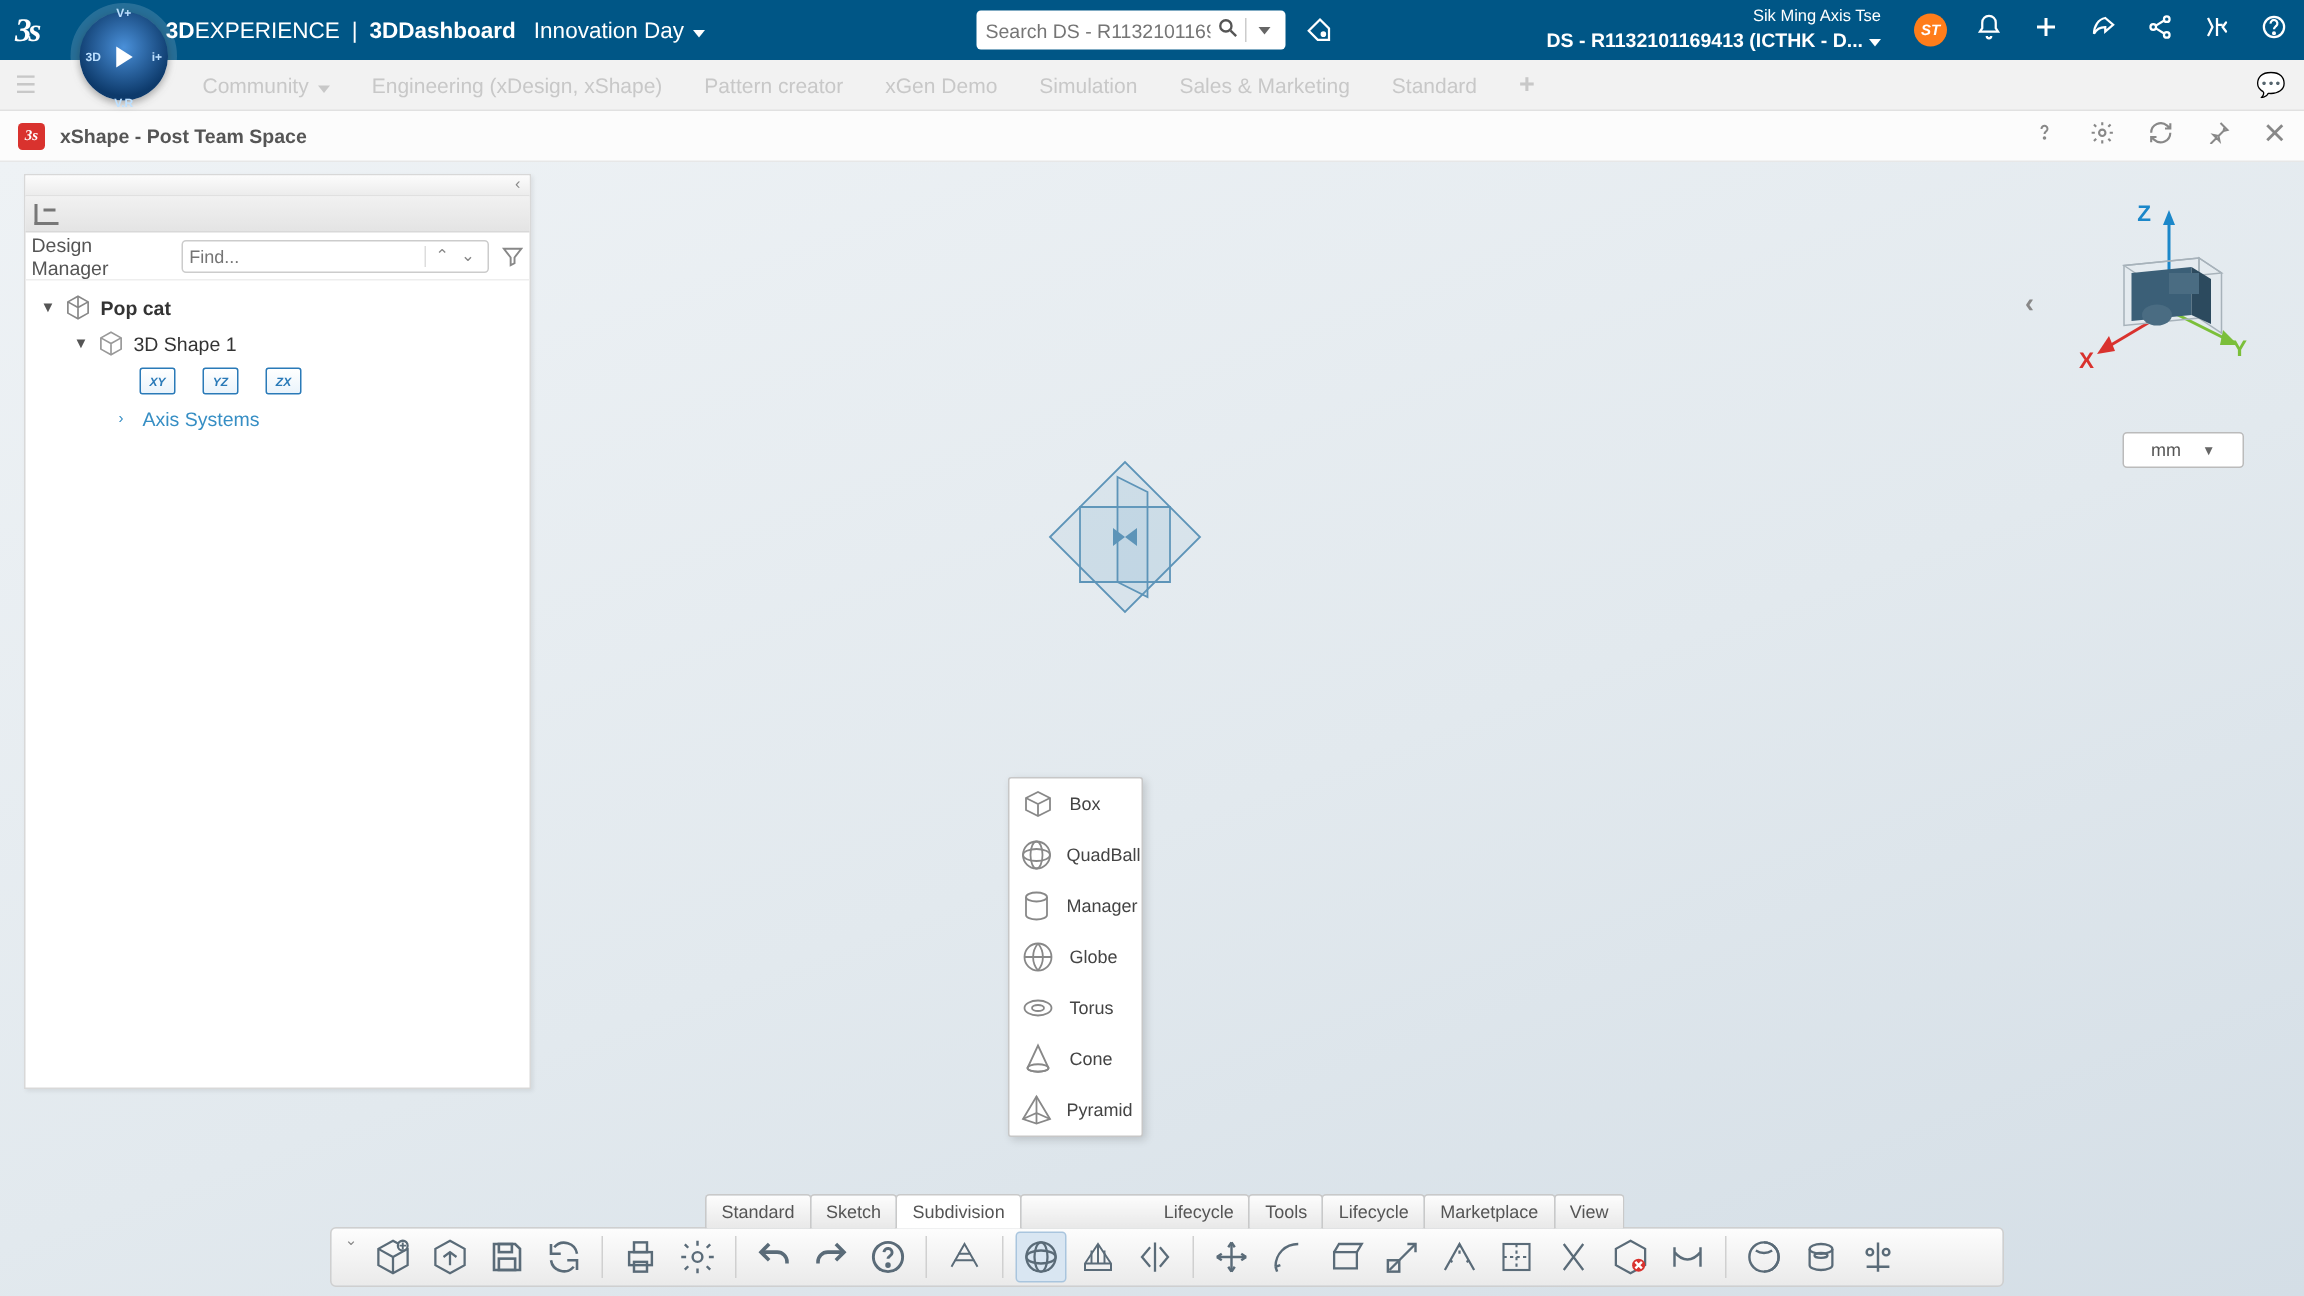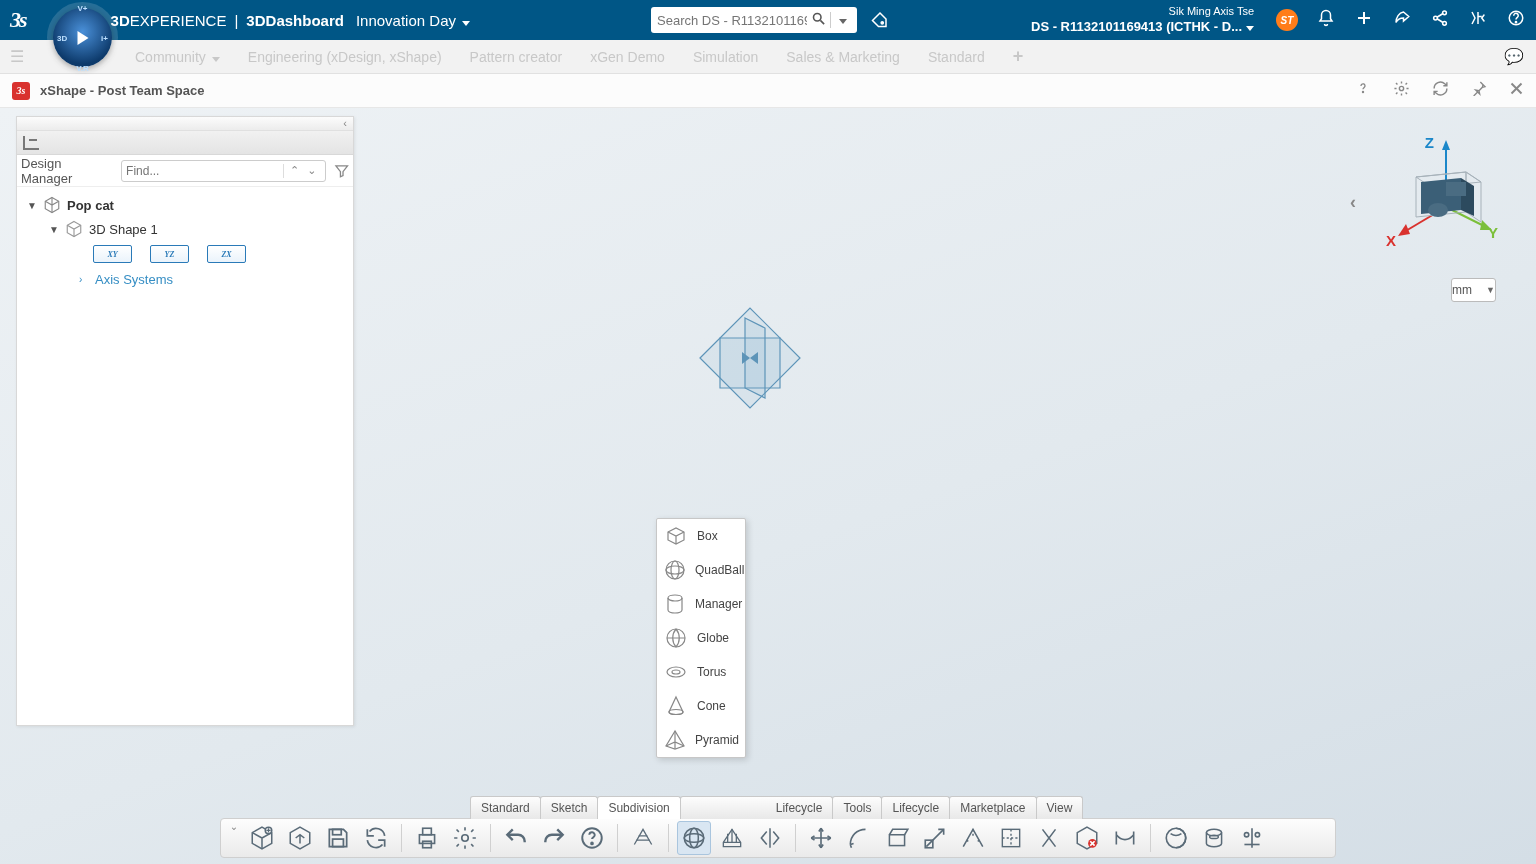--- a/index.html
+++ b/index.html
@@ -68,41 +68,41 @@
 .tree{ padding:6px 6px; font-size:13px; color:#333;}
 .tree-row{ display:flex; align-items:center; gap:6px; padding:3px 0;}
 .caret{ width:10px; font-size:10px; color:#555; cursor:pointer; user-select:none;}
 .caret.right{ color:#368ec4;}
 .node-ico{ width:18px; height:18px; display:flex; align-items:center; justify-content:center;}
 .node-ico svg{width:100%;height:100%;}
 .tree .lvl1{ padding-left:4px; font-weight:bold;}
 .tree .lvl2{ padding-left:26px;}
 .tree .lvl3{ padding-left:56px;}
 .tree .planes{ display:flex; gap:18px; padding-left:70px; margin:4px 0 6px;}
-.plane-chip{ width:39px; height:18px; border:1px solid #2a7ab8; border-radius:2px; color:#2a7ab8; font-size:8px; display:flex; align-items:center; justify-content:center; font-weight:bold; background:linear-gradient(#fff,#eaf3fb); cursor:pointer; font-style:italic;font-family:Liberation Serif, serif;}
+.plane-chip{ width:24px; height:18px; border:1px solid #2a7ab8; border-radius:2px; color:#2a7ab8; font-size:8px; display:flex; align-items:center; justify-content:center; font-weight:bold; background:linear-gradient(#fff,#eaf3fb); cursor:pointer; font-style:italic;}
 .axis-link{ color:#368ec4; font-size:13px; cursor:pointer;}
 
 
 .origin-planes{ position:absolute; left:690px; top:190px; width:120px; height:120px; pointer-events:none;}
 .origin-planes svg{ width:100%; height:100%; overflow:visible;}
 
 
 .view-expand{ position:absolute; right:180px; top:84px; font-size:18px; color:#888; cursor:pointer; font-weight:bold;}
 .viewcube{ position:absolute; right:40px; top:24px; width:110px; height:120px;}
 .viewcube svg{ width:100%; height:100%; overflow:visible;}
 .axlbl{ position:absolute; font-weight:bold; font-size:15px;}
 .axlbl.z{ color:#1b87c9; right:62px; top:2px;}
 .axlbl.y{ color:#7bbf3a; right:-2px; top:92px;}
 .axlbl.x{ color:#d9322e; right:100px; top:100px;}
 
-.unit-select{ position:absolute; right:40px; top:170px; height:24px; display:flex; align-items:center; border:1px solid #bbb; border-radius:3px; background:#fff; padding:0 0; gap:14px; font-size:12px; color:#555; cursor:pointer;}
+.unit-select{ position:absolute; right:40px; top:180px; height:24px; display:flex; align-items:center; border:1px solid #bbb; border-radius:3px; background:#fff; padding:0 18px; gap:14px; font-size:12px; color:#555; cursor:pointer;}
 .unit-select .chev{ font-size:9px; color:#666;}
 
 
-.prim-popup{ position:absolute; left:656px; top:410px; width:90px; background:#fff; border:1px solid #c7c7c7; box-shadow:2px 2px 6px rgba(0,0,0,.15); border-radius:2px; z-index:40;}
+.prim-popup{ position:absolute; left:672px; top:410px; width:90px; background:#fff; border:1px solid #c7c7c7; box-shadow:2px 2px 6px rgba(0,0,0,.15); border-radius:2px; z-index:40;}
 .prim-item{ display:flex; align-items:center; gap:8px; padding:4px 6px; font-size:12px; color:#444; cursor:pointer;}
 .prim-ico{ width:26px; height:26px; display:flex; align-items:center; justify-content:center; color:#777;}
 .prim-ico svg{ width:24px; height:24px;}
 
 
 .tooltabs{ position:absolute; left:470px; bottom:45px; display:flex; z-index:30;}
 .tooltabs .tt{ background:linear-gradient(#fdfdfd,#e8e8e8); border:1px solid #c9c9c9; border-bottom:none; font-size:12px; color:#555; padding:4px 10px; border-radius:3px 3px 0 0; margin-right:-1px; cursor:pointer;}
 .tooltabs .tt.active{ background:#fff; font-weight:normal; }
 
 

